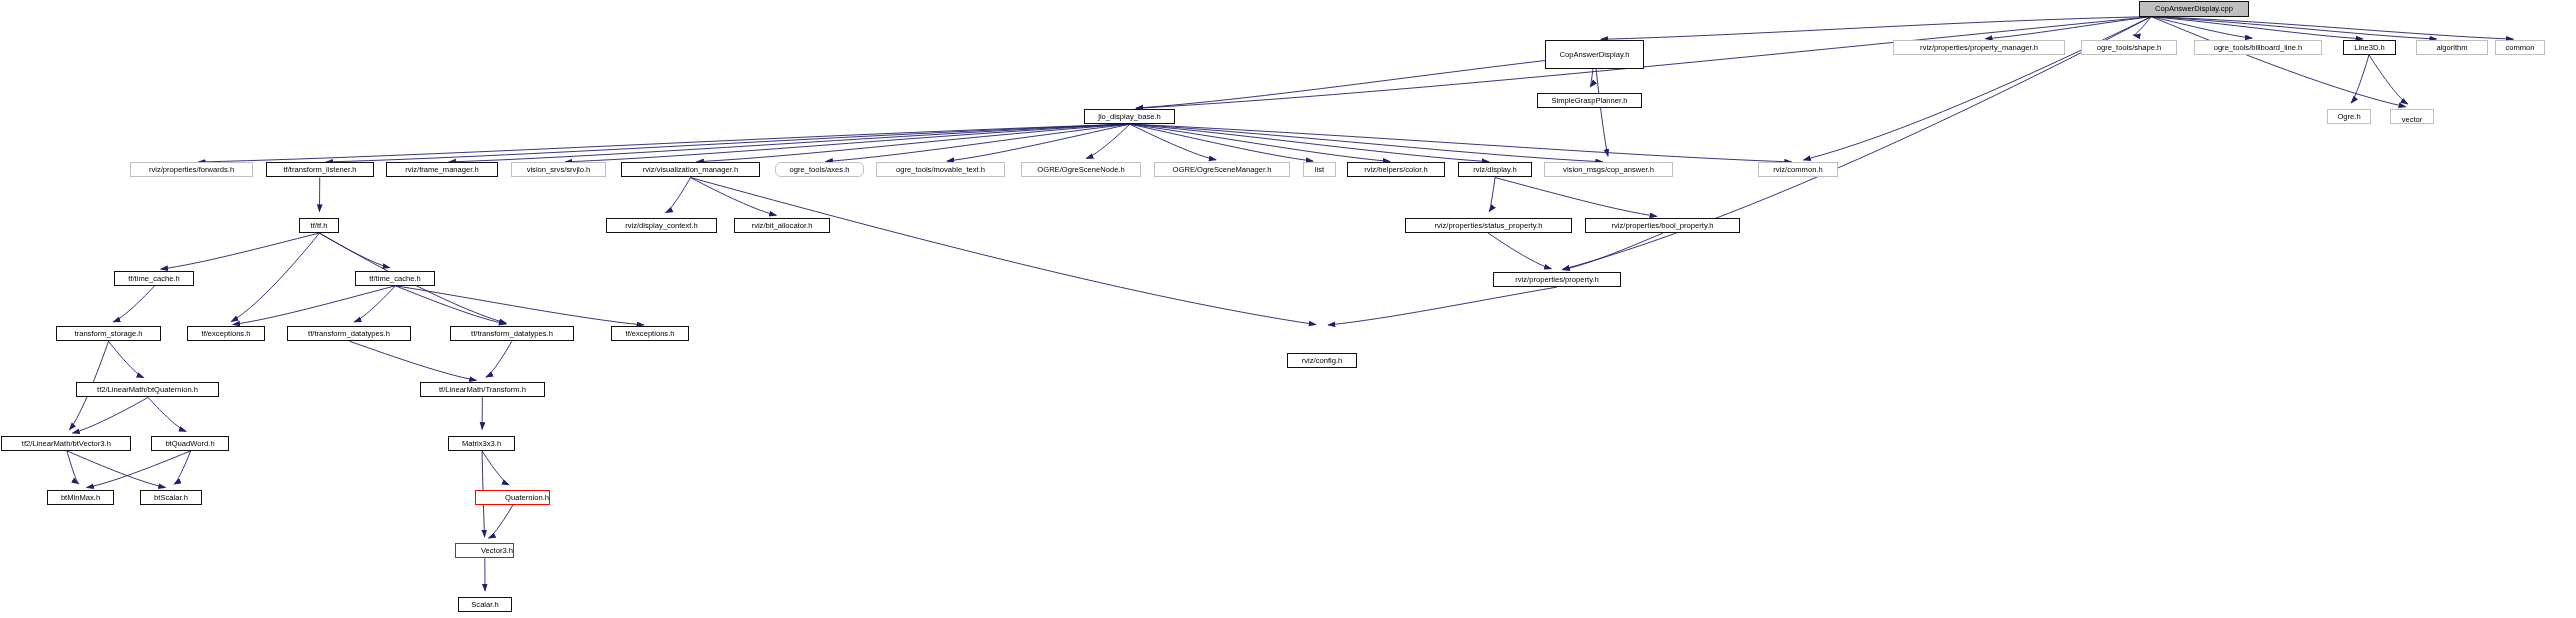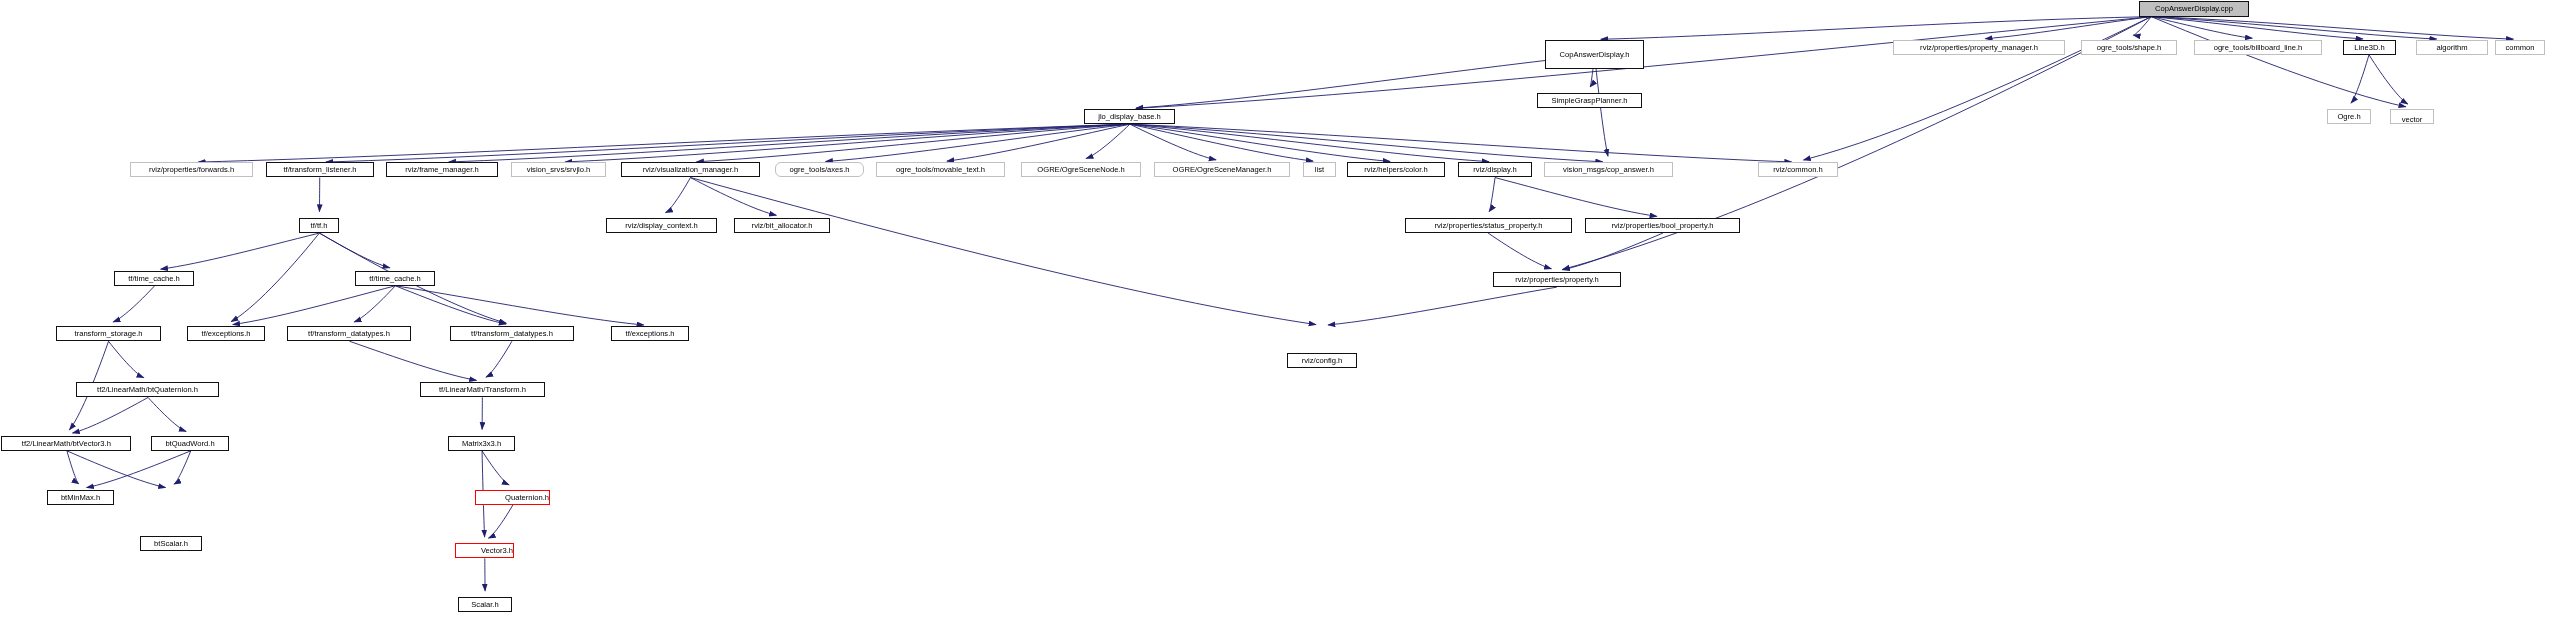--- a/index.html
+++ b/index.html
@@ -226,21 +226,21 @@
       </div>
       <div class="node n-bold" style="left: 151px; top: 436px; width: 78px; height: 15.3px; font-size: 7.6px;">
         <span>btQuadWord.h</span>
       </div>
       <div class="node n-bold" style="left: 448px; top: 436px; width: 67px; height: 15.3px; font-size: 7.6px;">
         <span>Matrix3x3.h</span>
       </div>
       <div class="node n-bold" style="left: 47px; top: 490px; width: 67px; height: 15.3px; font-size: 7.6px;">
         <span>btMinMax.h</span>
       </div>
-      <div class="node n-bold" style="left: 140px; top: 490px; width: 62px; height: 15.3px; font-size: 7.6px; margin-top: 46px;">
+      <div class="node n-bold" style="left: 140px; top: 490px; width: 62px; height: 15.3px; font-size: 7.6px;">
         <span>btScalar.h</span>
       </div>
       <div class="node n-red" style="left: 475px; top: 490px; width: 75px; height: 15.3px; font-size: 7.6px;">
         <span>Quaternion.h</span>
       </div>
       <div class="node n-red" style="left: 455px; top: 543px; width: 59px; height: 15.3px; font-size: 7.6px;">
         <span>Vector3.h</span>
       </div>
       <div class="node n-bold" style="left: 458px; top: 597px; width: 54px; height: 15.3px; font-size: 7.6px;">
         <span>Scalar.h</span>

